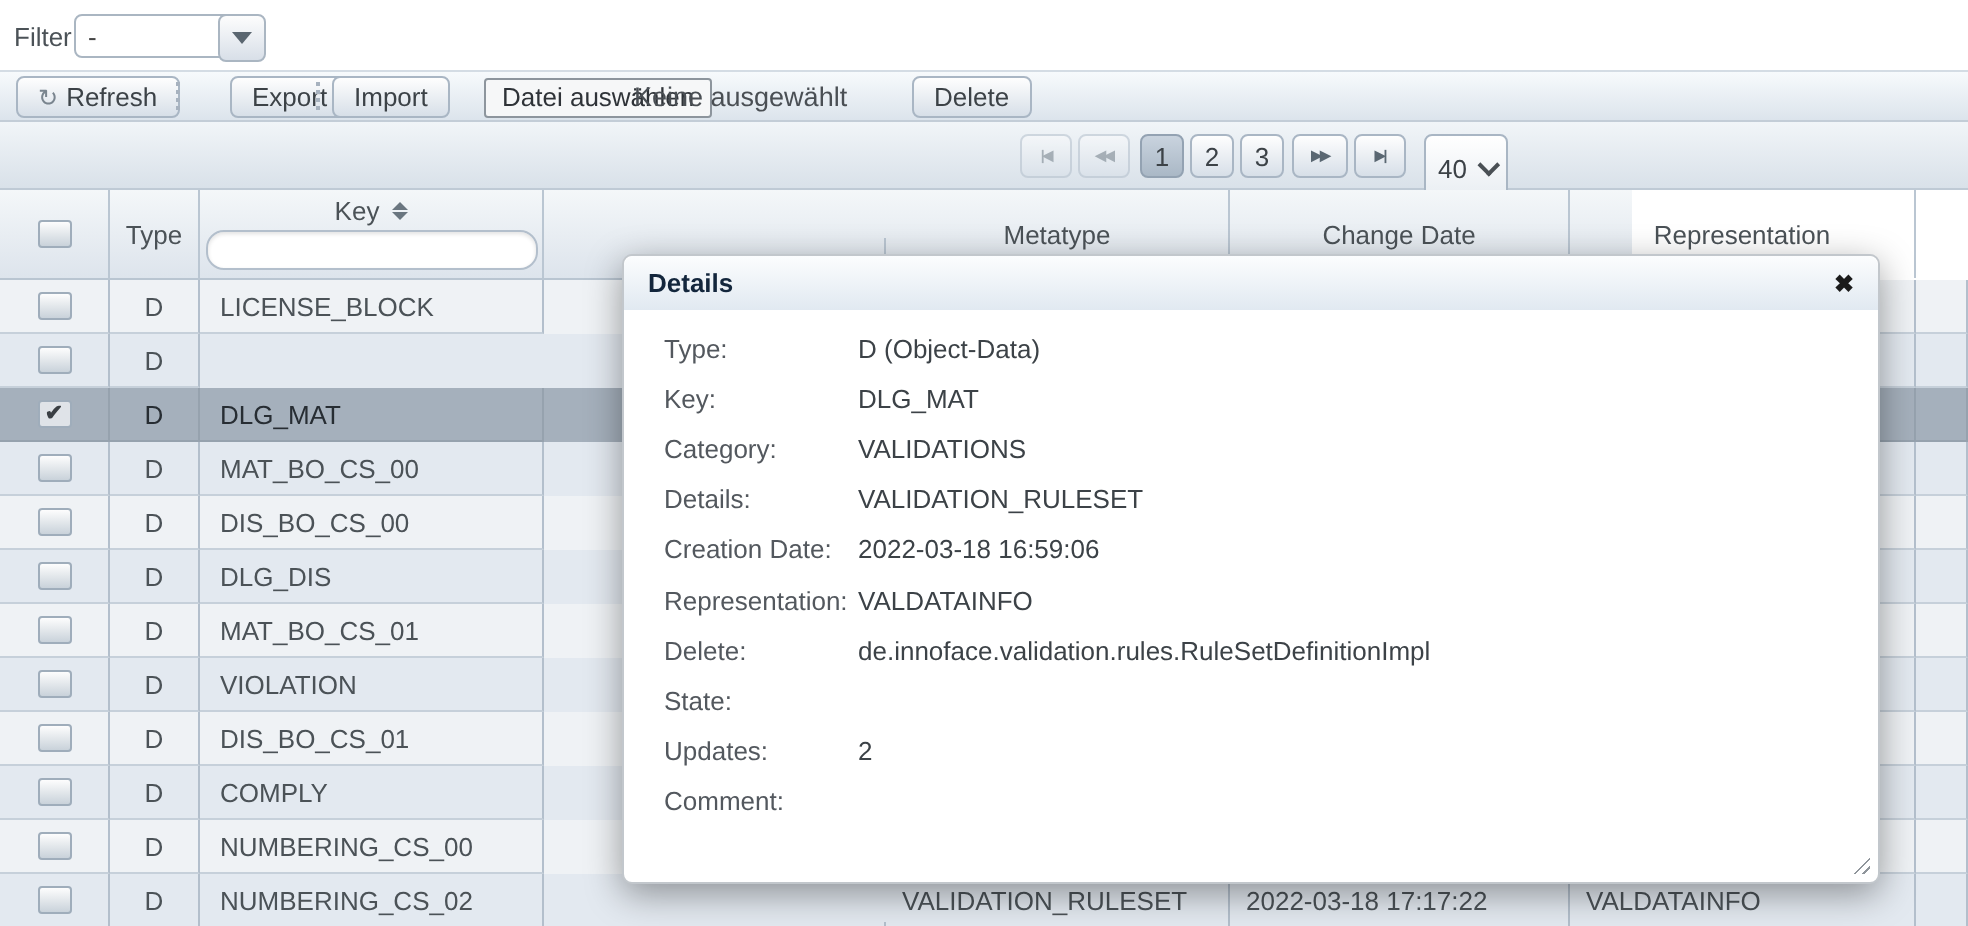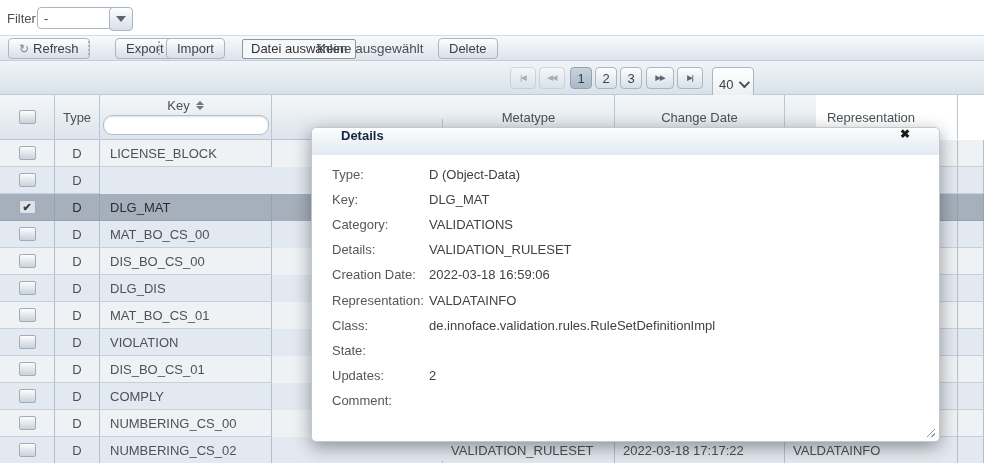--- a/index.html
+++ b/index.html
@@ -112,21 +112,21 @@
   .cb.checked .chk{display:block;}
   
   .modal{
     position:absolute;left:311px;top:127px;width:629px;height:315px;box-sizing:border-box;
     background:#fff;border:1px solid #c2c7cc;border-radius:5px;
     box-shadow:0 5px 18px rgba(0,0,0,.38);color:#3f444a;
   }
   .m-head{
     height:27px;border-radius:5px 5px 0 0;
     background:linear-gradient(#fcfdfe,#e1e9f1);
-    display:flex;justify-content:space-between;padding:0 29px;
+    display:flex;align-items:center;justify-content:space-between;padding:0 12px;
   }
   .m-title{font-weight:bold;color:#13263c;font-size:13px;}
   .m-close{font-size:12px;font-weight:bold;color:#1b1b1b;cursor:pointer;line-height:1;}
   .m-body{padding:7px 0 0 20px;}
   .m-row{height:25.1px;display:flex;align-items:center;}
   .m-label{width:97px;color:#53585e;flex:none;}
   .m-value{color:#3c4247;white-space:nowrap;}
   .m-grip{
     position:absolute;right:4px;bottom:4px;width:11px;height:11px;cursor:nwse-resize;
     background:repeating-linear-gradient(-45deg,transparent 0 2px,#8f959b 2px 3px);
@@ -145,21 +145,21 @@
 </div>
 
 <div class="toolbar">
   <div class="btn" style="left:8px;"><span class="refresh-icon">↻</span><span>Refresh</span></div>
   <div class="tb-sep" style="left:88px;"></div>
   <div class="btn" style="left:96px;margin-left:19px;"><span>Export</span></div>
   <div class="tb-sep" style="left:158px;"></div>
   <div class="btn" style="left:166px;"><span>Import</span></div>
   <div class="file-btn" style="left:214px;margin-left:28px;">Datei auswählen</div>
   <div class="file-status" style="left:317px;">Keine ausgewählt</div>
-  <div class="btn" style="left:438px;"><span>Delete</span></div>
+  <div class="btn" style="left:456px;"><span>Delete</span></div>
 </div>
 
 <div class="pager-band">
   <div class="pgbtn disabled" style="left:510px;width:26px;">
       <span class="pg-ico">|◀</span>
     </div>
   <div class="pgbtn disabled" style="left:539px;width:26px;">
       <span class="pg-ico">◀◀</span>
     </div>
   <div class="pgbtn page active" style="left:570px;">1</div>
@@ -371,21 +371,21 @@
       </div>
       <div class="m-row">
         <span class="m-label">Creation Date:</span>
         <span class="m-value">2022-03-18 16:59:06</span>
       </div>
       <div class="m-row">
         <span class="m-label">Representation:</span>
         <span class="m-value">VALDATAINFO</span>
       </div>
       <div class="m-row">
-        <span class="m-label">Class:</span>
+        <span class="m-label">Delete:</span>
         <span class="m-value">de.innoface.validation.rules.RuleSetDefinitionImpl</span>
       </div>
       <div class="m-row">
         <span class="m-label">State:</span>
         <span class="m-value"></span>
       </div>
       <div class="m-row">
         <span class="m-label">Updates:</span>
         <span class="m-value">2</span>
       </div>

